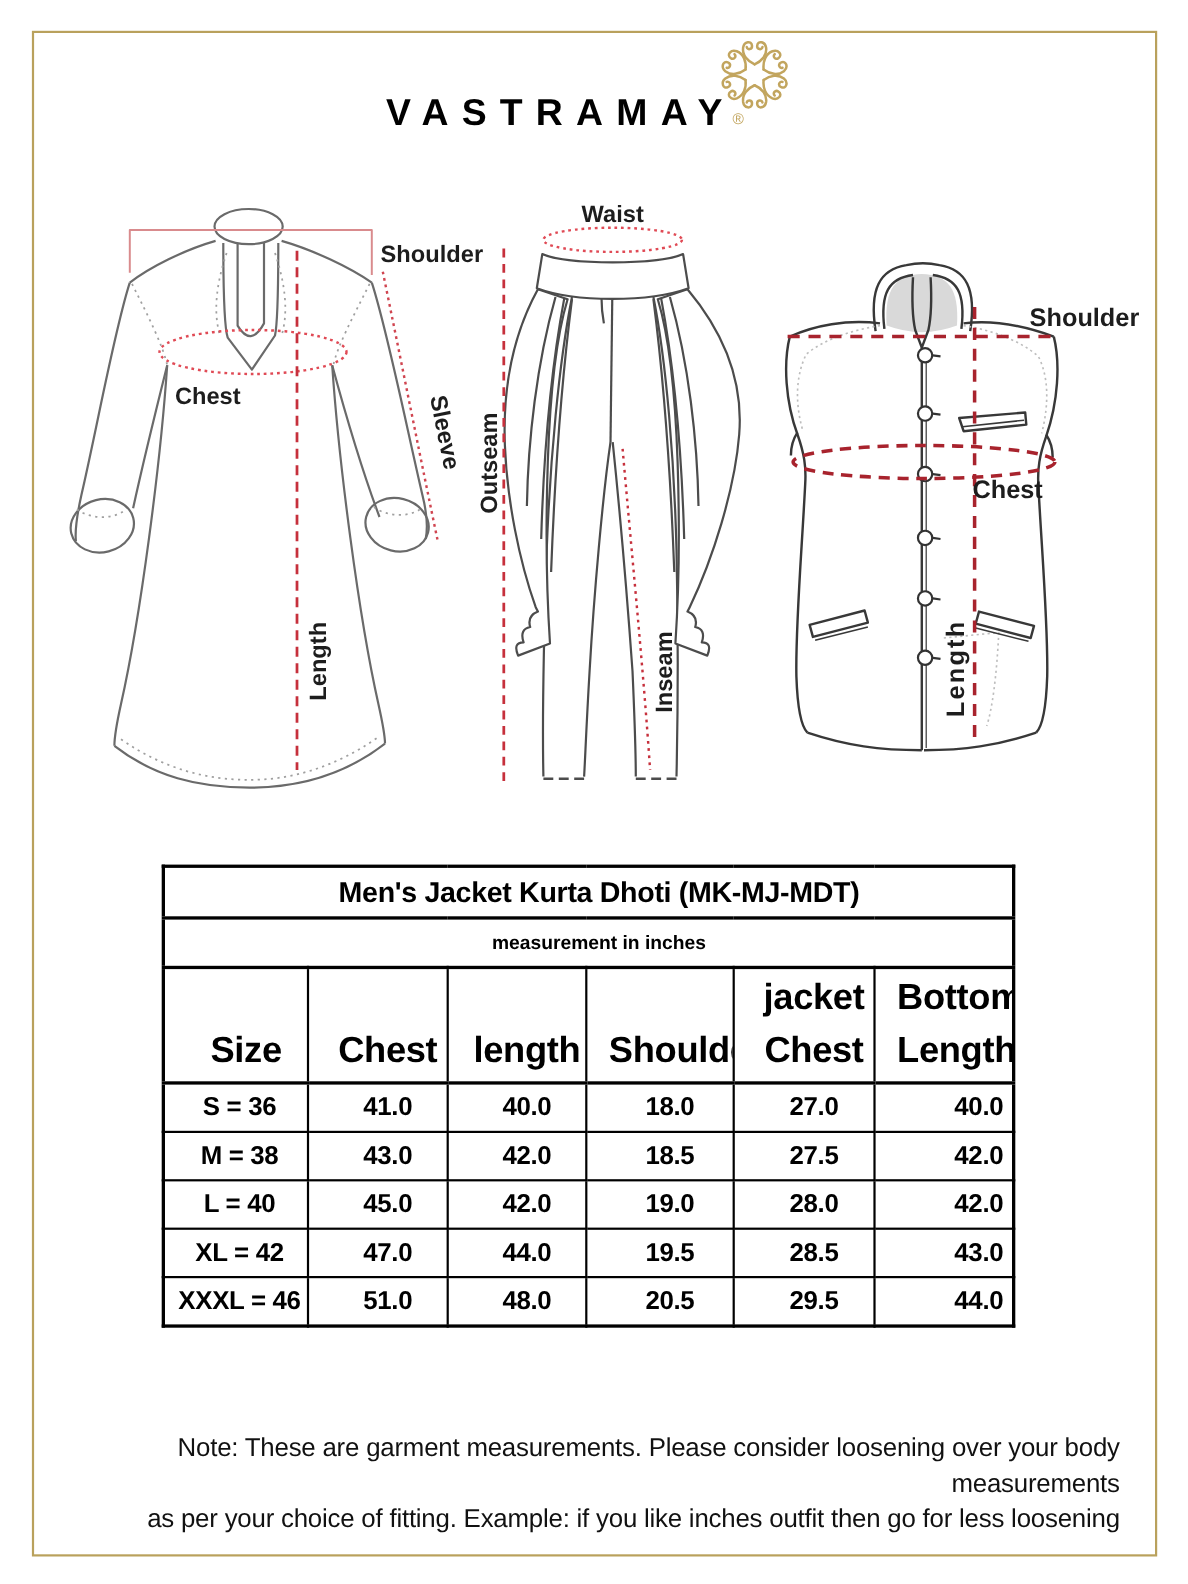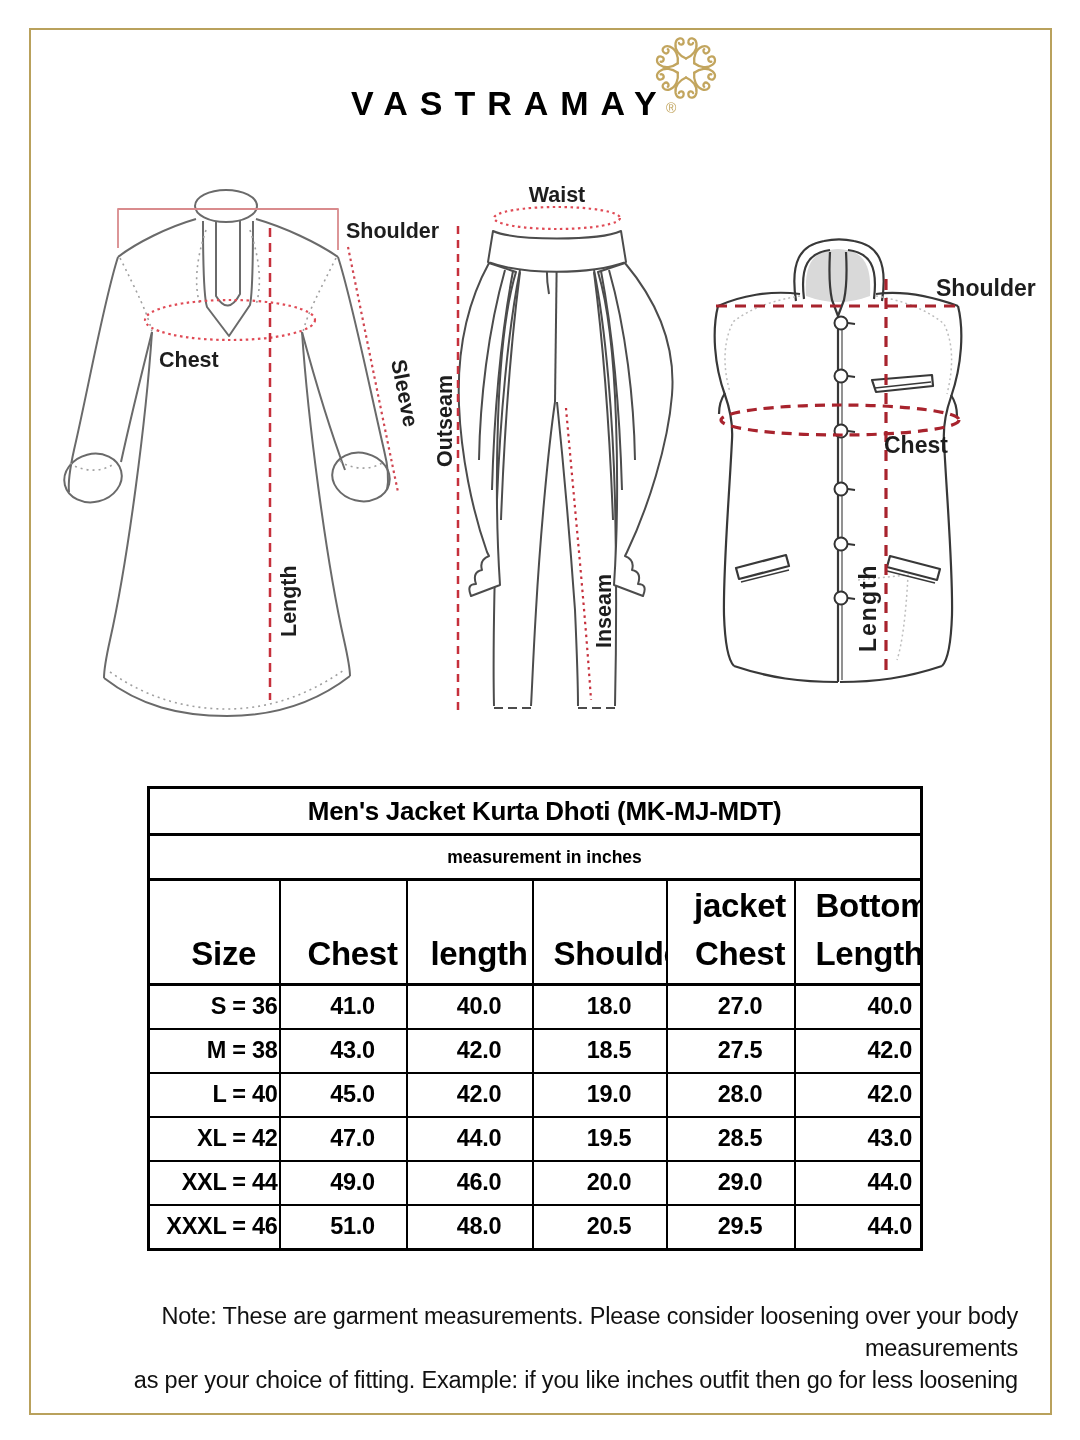--- a/index.html
+++ b/index.html
@@ -46,21 +46,21 @@
   }
   .header-row th{
     height:85px;vertical-align:bottom;text-align:center;
     font-weight:700;font-size:33px;line-height:1.45;padding-bottom:5px;
     border-bottom:3px solid #000;letter-spacing:-0.3px;
   }
   .data-row td{
     height:40px;font-weight:700;font-size:23.5px;text-align:center;
     letter-spacing:-0.3px;
   }
-  .data-row td:first-child{text-align:right;padding-left:8px;}
+  .data-row td:first-child{text-align:center;padding-left:8px;}
   .data-row td:last-child{text-align:right;padding-right:8px;}
   
   .note{
     position:absolute;left:40px;top:1300px;width:978px;
     text-align:right;color:#111;
     font-size:23.5px;line-height:32px;letter-spacing:-0.2px;
   }
 </style>
 </head>
 <body>
@@ -288,28 +288,20 @@
       </tr>
       <tr class="data-row">
         <td>XL = 42</td>
         <td>47.0</td>
         <td>44.0</td>
         <td>19.5</td>
         <td>28.5</td>
         <td>43.0</td>
       </tr>
       <tr class="data-row">
-        <td>XXL = 44</td>
-        <td>49.0</td>
-        <td>46.0</td>
-        <td>20.0</td>
-        <td>29.0</td>
-        <td>44.0</td>
-      </tr>
-      <tr class="data-row">
         <td>XXXL = 46</td>
         <td>51.0</td>
         <td>48.0</td>
         <td>20.5</td>
         <td>29.5</td>
         <td>44.0</td>
       </tr>
     </tbody>
   </table>
 

